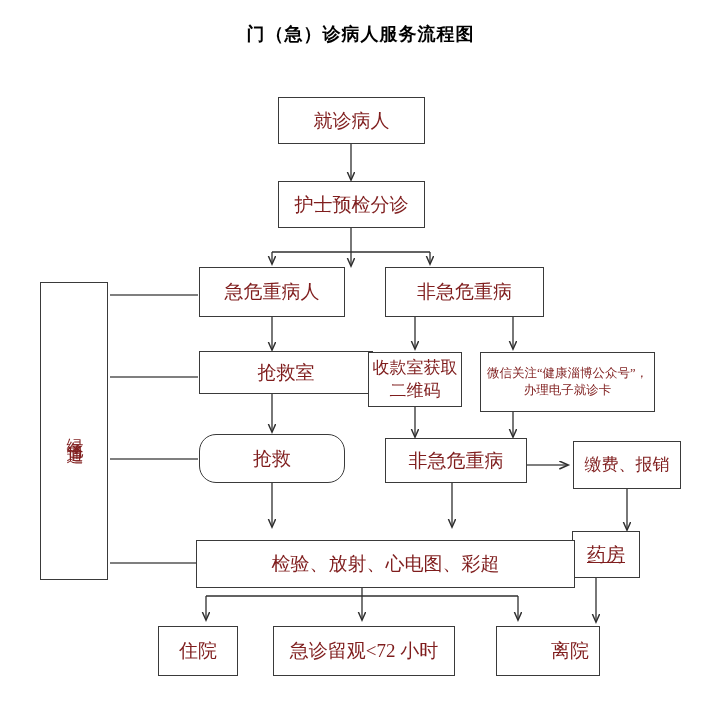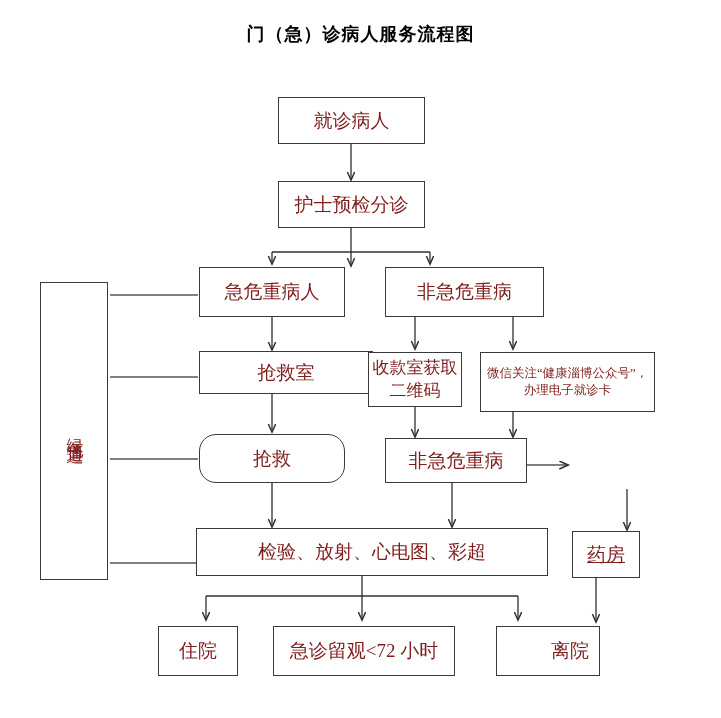--- a/index.html
+++ b/index.html
@@ -134,24 +134,25 @@
   <div class="node n-lg" style="left:199px; top:351px; width:174px; height:43px;">抢救室</div>
 
   <div class="node n-sm" style="left:368px; top:352px; width:94px; height:55px;">收款室获取二维码</div>
 
   <div class="node n-xs" style="left:480px; top:352px; width:175px; height:60px;">微信关注“健康淄博公众号”，办理电子就诊卡</div>
 
   <div class="node n-lg" style="left:199px; top:434px; width:146px; height:49px;border-radius:17px;">抢救</div>
 
   <div class="node n-lg" style="left:385px; top:438px; width:142px; height:45px;">非急危重病</div>
 
+  <div class="node n-md" style="left:573px; top:441px; width:108px; height:48px;">缴费、报销</div>
 
   <div class="node n-lg" style="left:572px; top:531px; width:68px; height:47px;text-decoration:underline;">药房</div>
 
-  <div class="node n-lg" style="left:196px; top:528px; width:352px; height:48px;text-align:right;">检验、放射、心电图、彩超</div>
+  <div class="node n-lg" style="left:196px; top:540px; width:379px; height:48px;text-align:right;">检验、放射、心电图、彩超</div>
 
   <div class="node n-lg" style="left:158px; top:626px; width:80px; height:50px;">住院</div>
 
   <div class="node n-lg" style="left:273px; top:626px; width:182px; height:50px;">急诊留观&lt;72 小时</div>
 
   <div class="node n-lg" style="left:496px; top:626px; width:104px; height:50px;padding-left:44px;">离院</div>
 
 </div>
 
 </body></html>

